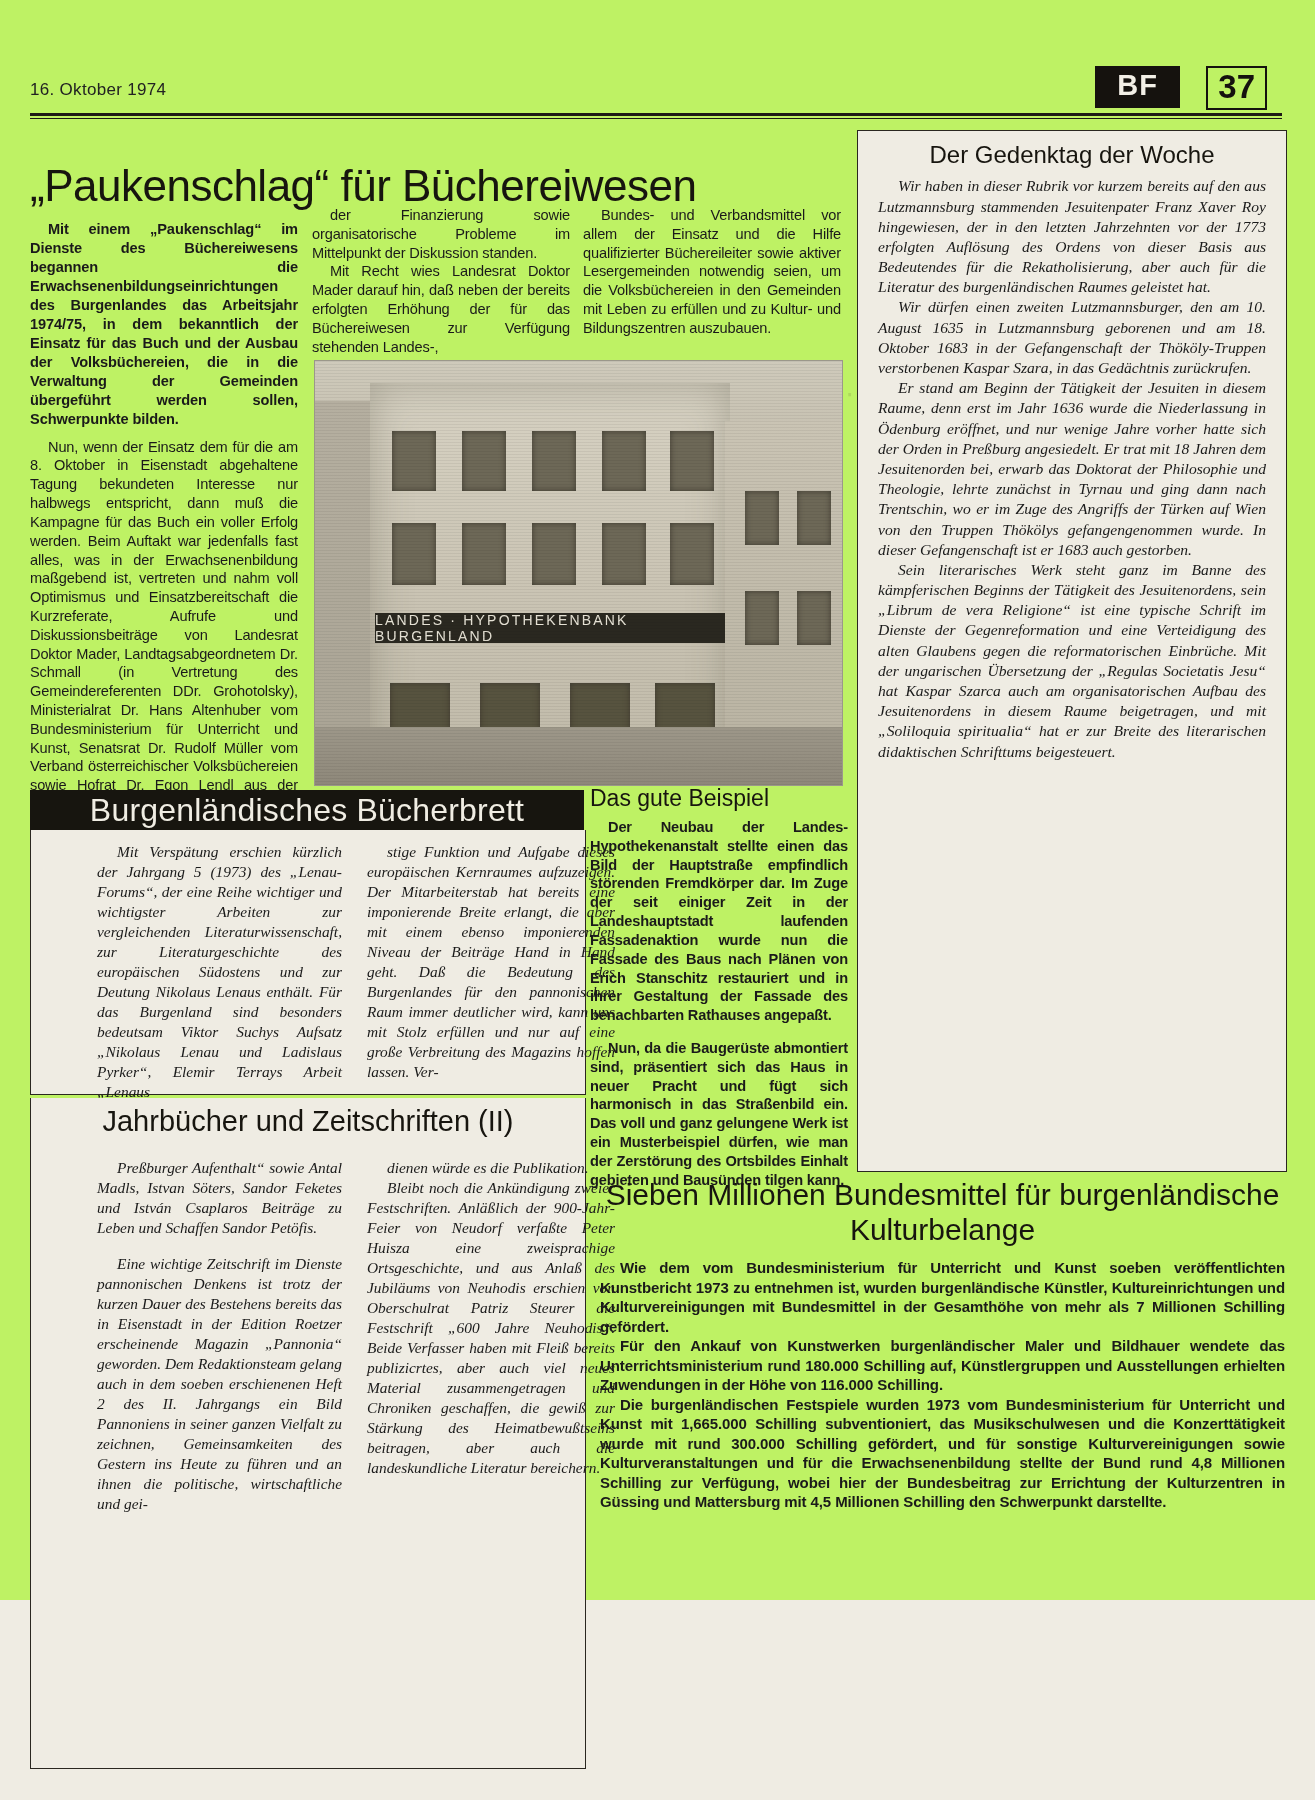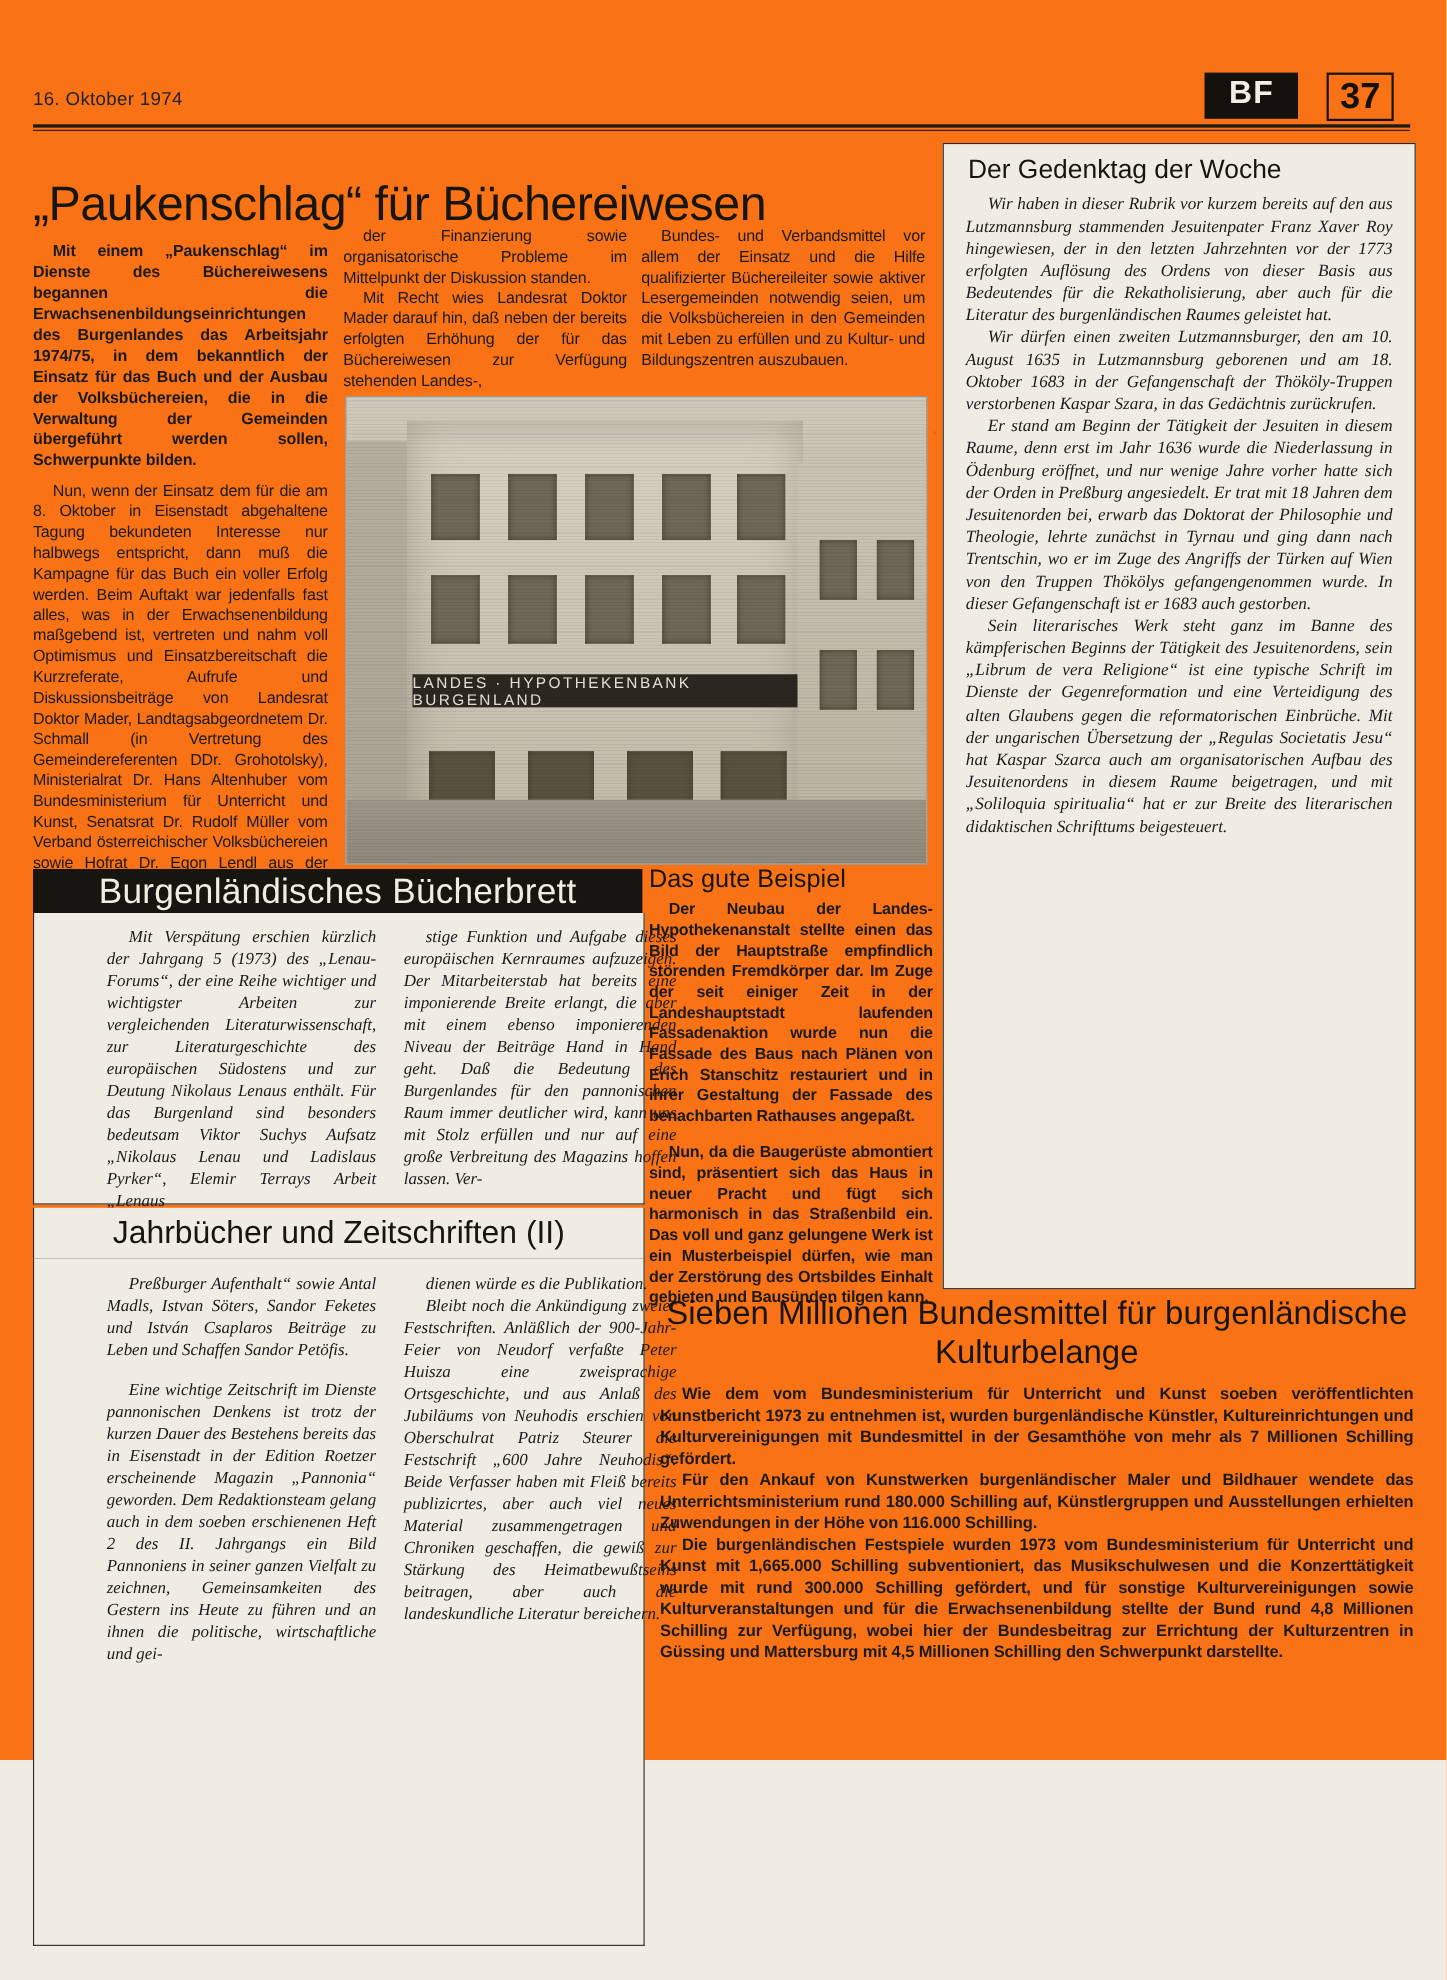--- a/index.html
+++ b/index.html
@@ -6,21 +6,21 @@
   body{
     width:1315px;height:1800px;
     background:#efece3;
     font-family:"Liberation Serif", serif;
     color:#1a1a1a;
     position:relative;
     overflow:hidden;
   }
   .page{
     position:absolute;left:0;top:0;width:1315px;height:1600px;
-    background:#f97316;
+    background:#bef264;
   }
   
   .masthead{
     position:absolute;left:30px;top:72px;width:1255px;height:40px;
   }
   .issue-date{
     position:absolute;left:0;top:8px;
     font-family:"Liberation Sans", sans-serif;
     font-size:17px;letter-spacing:.3px;color:#222;
   }
@@ -113,21 +113,21 @@
     mix-blend-mode:multiply;
   }
 
   
   .sidebox{
     position:absolute;left:857px;top:130px;width:428px;height:1040px;
     border:1px solid #2a2720;background:#efece3;
   }
   .sidebox .sb-title{
     font-family:"Liberation Sans", sans-serif;
-    font-size:24px;line-height:1.14;
+    font-size:24px;text-align:center;line-height:1.14;
     margin:10px 22px 8px 22px;color:#17150f;
   }
   .sb-body{
     margin:0 20px 10px 20px;
     font-family:"Liberation Serif", serif;
     font-style:italic;font-size:15.6px;line-height:1.295;
     text-align:justify;
   }
   .sb-body p{margin:0;text-indent:20px;}
 

